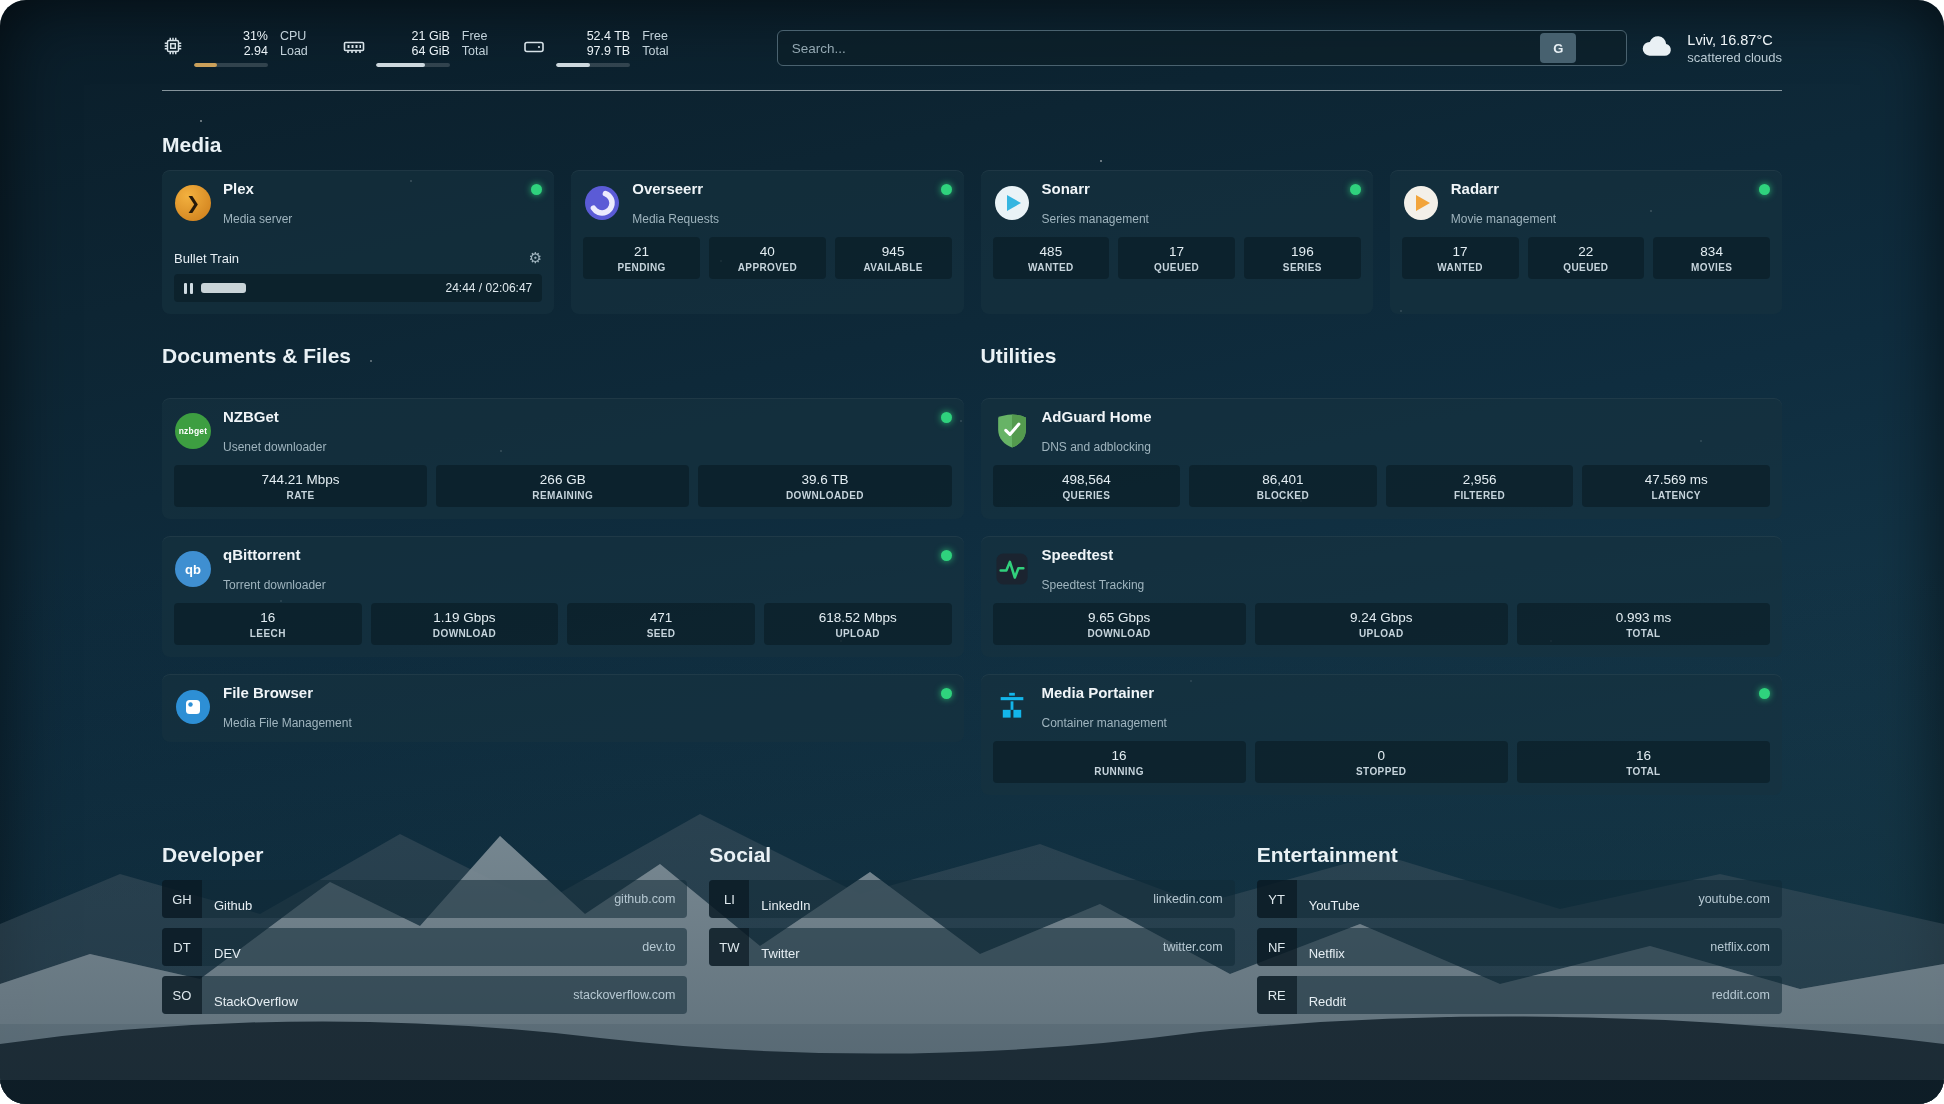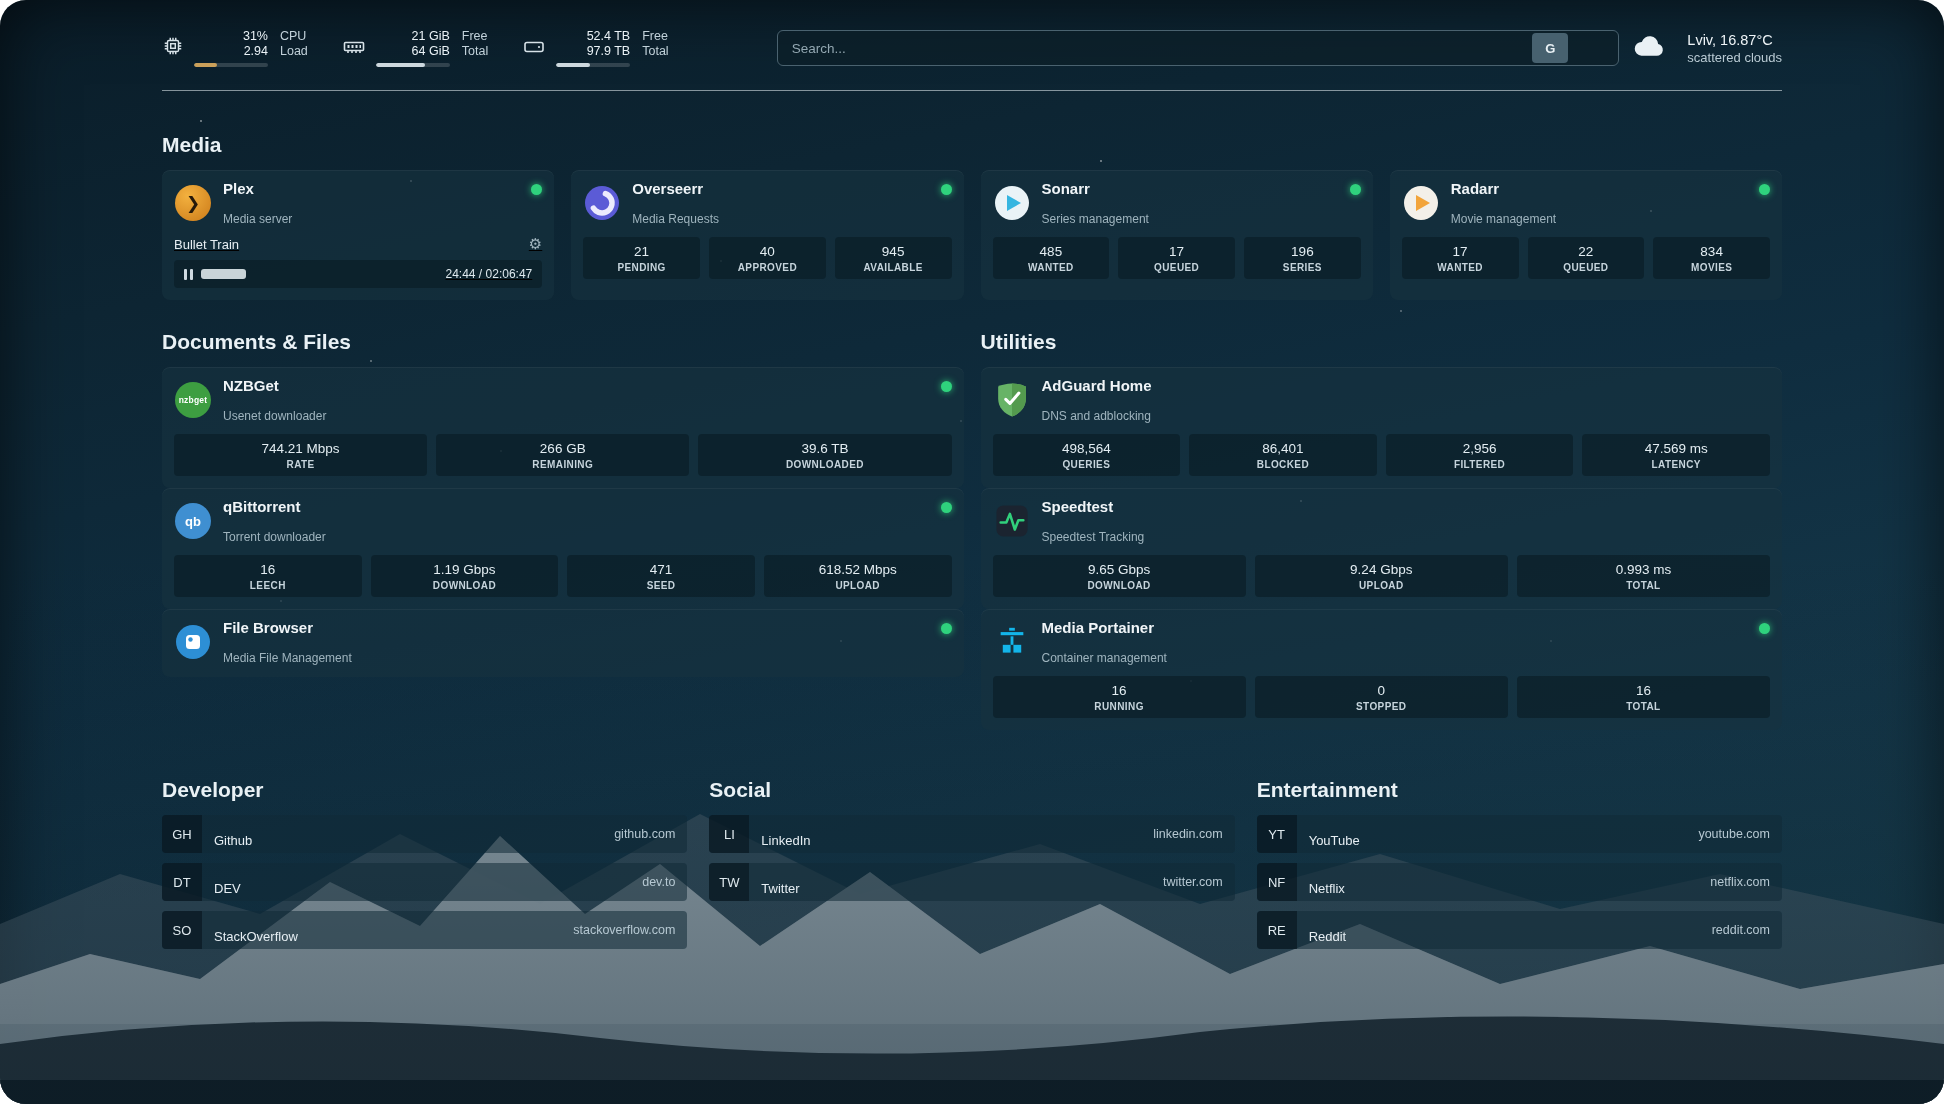--- a/index.html
+++ b/index.html
@@ -25,43 +25,43 @@
   .res-lab{font-size:12.5px;color:#c2d2da;}
   .res-bar{grid-column:1;height:4px;width:74px;background:rgba(255,255,255,.16);border-radius:2px;margin-top:4px;overflow:hidden;}
   .res-bar .fill{display:block;height:100%;background:#cdd8de;border-radius:2px;}
   .res-bar.amber .fill{background:#caa05a;}
   .searchwrap{flex:1;position:relative;height:36px;margin:0 26px;}
   .searchwrap input{width:100%;height:100%;box-sizing:border-box;background:rgba(12,30,40,.66);border:1px solid #4a626f;
     border-radius:6px;color:#e6eef3;font-size:13.5px;padding:0 48px 0 14px;outline:none;font-family:inherit;margin-left:48px;}
   .searchwrap input::placeholder{color:#93a7b1;}
   .g-btn{position:absolute;right:3px;top:3px;bottom:3px;width:36px;display:flex;align-items:center;justify-content:center;
     background:#47616f;border-radius:4px;color:#e8f0f4;font-size:13px;font-weight:700;cursor:pointer;}
-  .weather{display:flex;align-items:center;gap:20px;}
+  .weather{display:flex;align-items:center;gap:12px;}
   .weather-loc{font-size:14.5px;color:#eef4f7;}
   .weather-cond{font-size:13px;color:#b9cad3;margin-top:2px;}
   .divider{margin-top:22px;border-bottom:1.5px solid rgba(235,244,248,.55);}
   
   .sec-title{font-size:21px;font-weight:600;color:#e9f1f5;margin:0 0 13px;}
   .media-sec{margin-top:42px;}
   .grid4{display:grid;grid-template-columns:repeat(4,1fr);gap:17px;}
   .grid2{display:grid;grid-template-columns:1fr 1fr;gap:17px;align-items:start;margin-top:30px;}
-  .col{display:flex;flex-direction:column;}
+  .col{display:flex;flex-direction:column;gap:17px;}
   .card{background:rgba(23,50,63,.62);border-radius:8px;padding:10px 12px 12px;box-shadow:inset 0 1px 0 rgba(255,255,255,.05);cursor:pointer;}
   .card-head{display:flex;align-items:center;gap:11px;}
   .svc-icon{width:38px;height:38px;display:flex;align-items:center;justify-content:center;flex:none;}
   .svc-title{font-size:15px;font-weight:600;color:#f0f5f8;line-height:1.2;}
   .svc-sub{font-size:12px;color:#9fb4be;margin-top:14px;}
   .dot{width:11px;height:11px;border-radius:50%;background:#2fd27d;margin-left:auto;align-self:flex-start;margin-top:4px;
     box-shadow:0 0 7px rgba(47,210,125,.85);}
   .stats{display:flex;gap:9px;margin-top:11px;}
   .stat{flex:1;background:rgba(9,26,35,.6);border-radius:4px;text-align:center;padding:7px 4px 6px;}
   .stat-value{font-size:13.5px;color:#e3edf2;}
   .stat-label{font-size:10px;font-weight:700;color:#c6d4dc;letter-spacing:.4px;margin-top:3px;}
   
-  .player{margin-top:9px;text-decoration:underline;}
+  .player{margin-top:23px;}
   .np-row{display:flex;align-items:center;}
   .np-title{font-size:13px;color:#e6eef3;}
   .gear{margin-left:auto;color:#9fb3bd;font-size:15px;cursor:pointer;}
   .prog-row{display:flex;align-items:center;gap:8px;background:rgba(9,26,35,.6);border-radius:4px;height:28px;padding:0 10px;margin-top:7px;}
   .pause{display:flex;gap:2.5px;}
   .pause span{width:3px;height:11px;background:#cfdbe2;border-radius:1px;display:block;}
   .track{flex:1;height:10px;border-radius:3px;position:relative;}
   .track .pfill{position:absolute;left:0;top:0;bottom:0;background:rgba(235,243,247,.85);border-radius:3px;}
   .ptime{font-size:12px;color:#dfe9ee;white-space:nowrap;}
   

